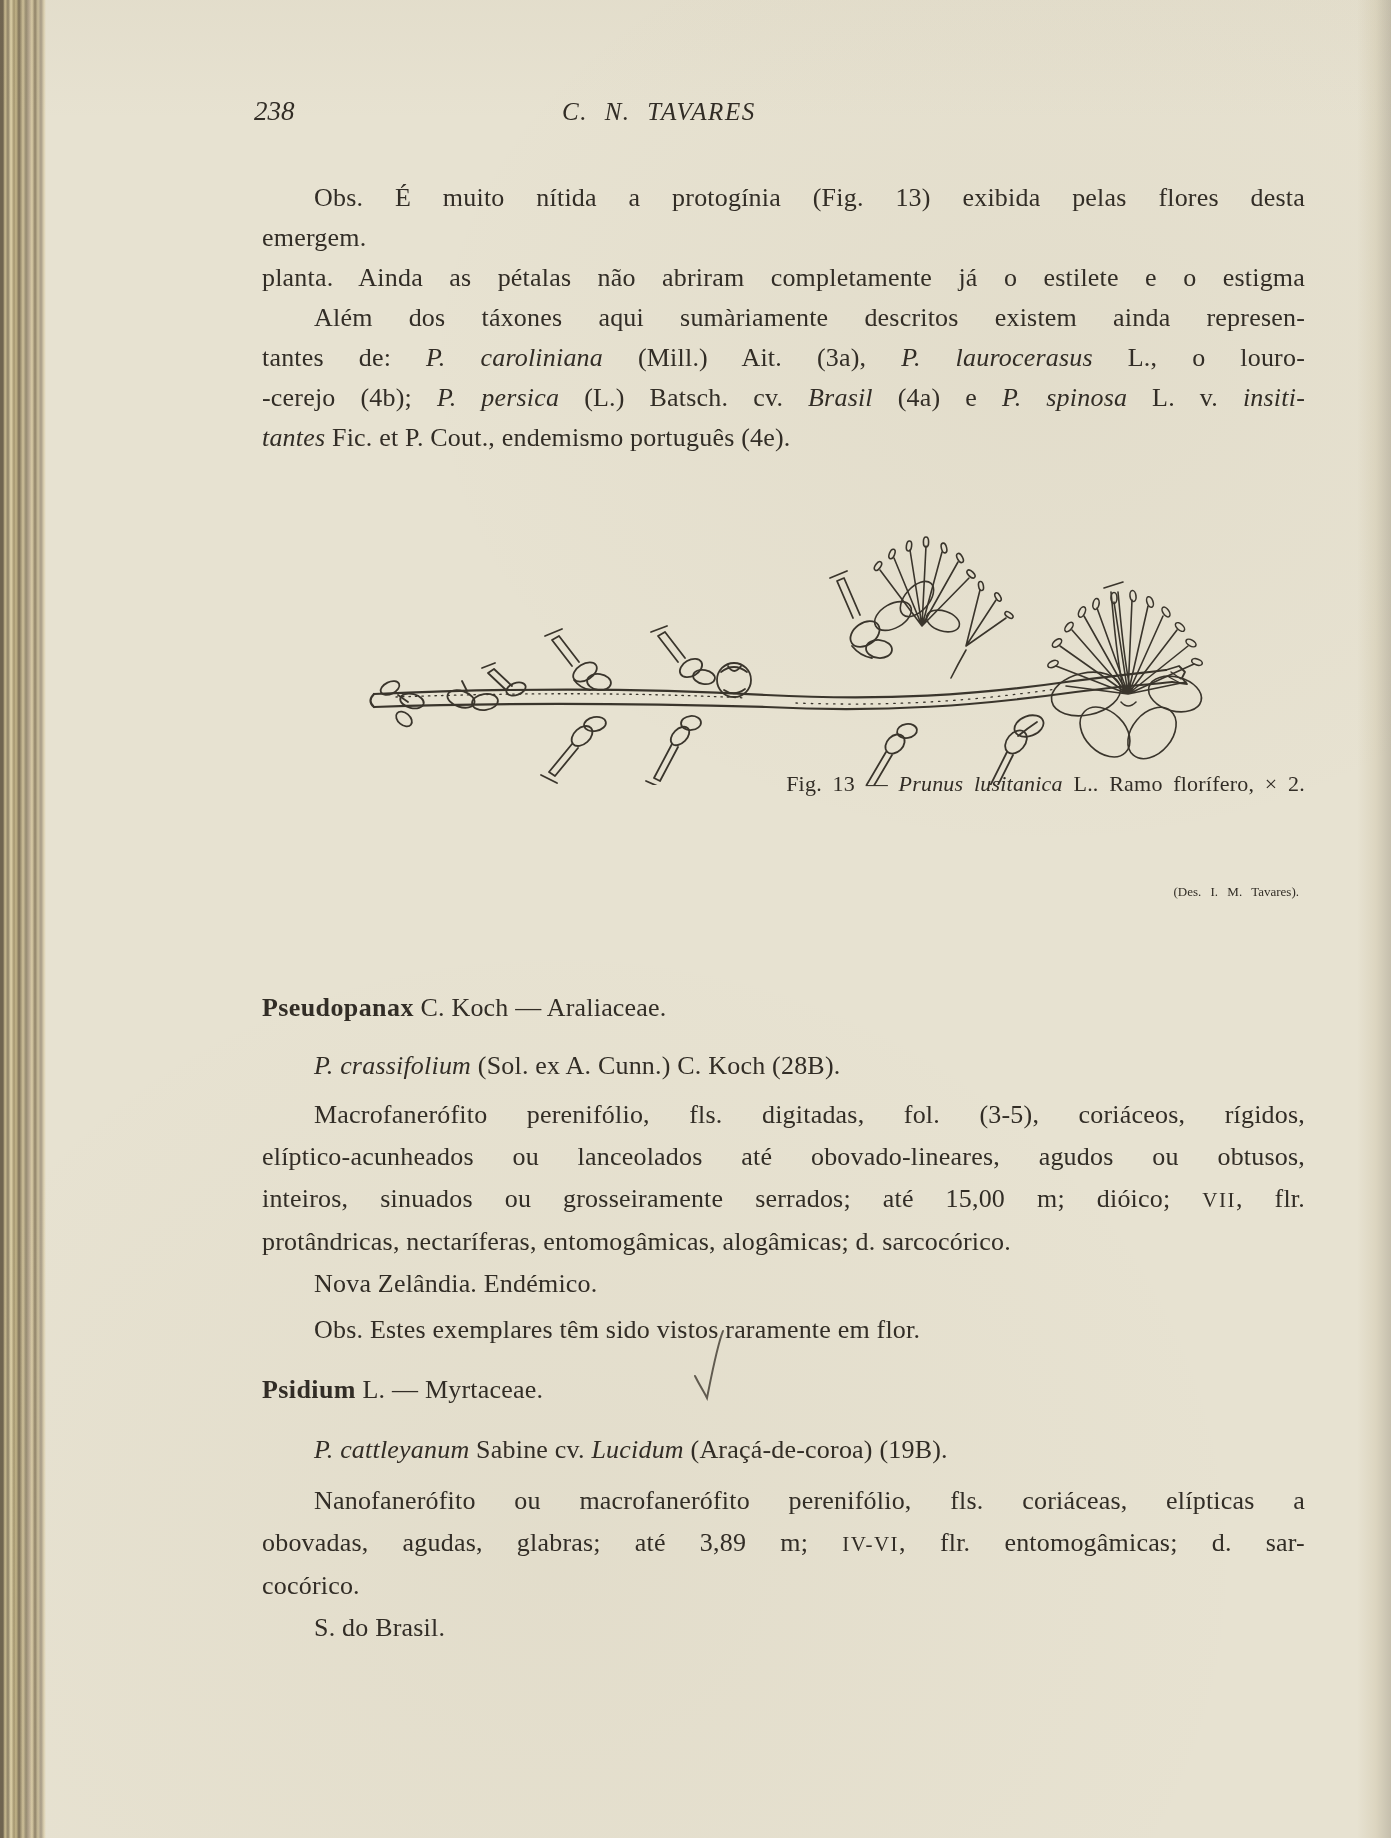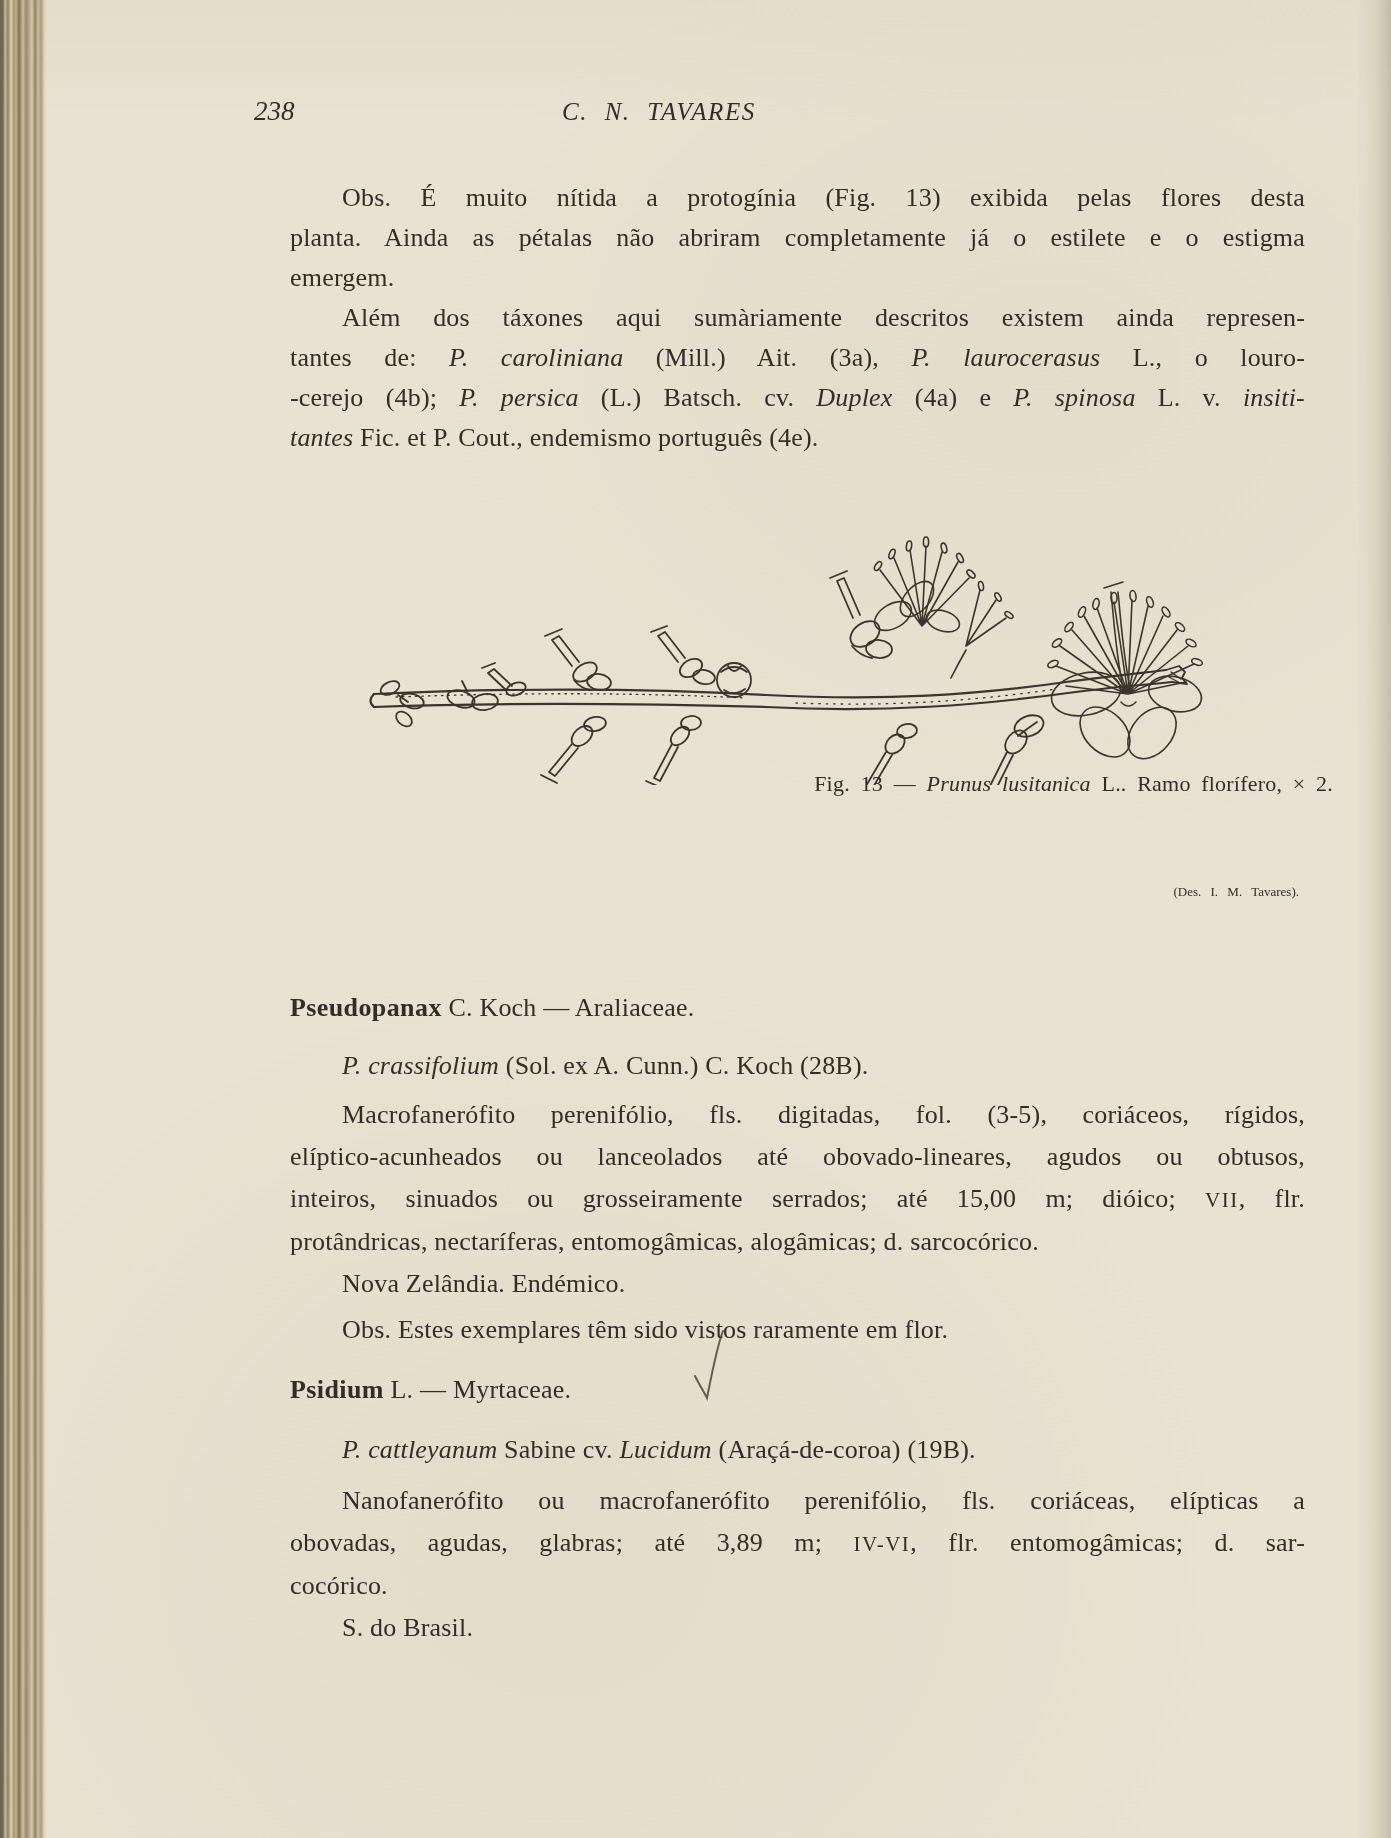--- a/index.html
+++ b/index.html
@@ -25,21 +25,21 @@
       #a2946f 14px,#c4b68a 16px,#7c7058 19px,#cfc19a 23px,#958a70 26px,
       #b6a78f 29px,#d9cca6 32px,#8f8268 35px,#cbbf9c 38px,#a79c88 41px,
       #ddd2b2 44px,#e7e2d1 46px);
   }
   .page-right-curve{
     position:absolute;right:0;top:0;width:34px;height:100%;pointer-events:none;
     background:linear-gradient(to right, rgba(0,0,0,0), rgba(200,190,160,0.35) 55%, rgba(110,100,80,0.28) 100%);
   }
   .text-col{position:absolute;left:262px;top:0;width:1043px;height:100%;}
   .blk{position:absolute;left:0;width:100%;}
-  .tline{line-height:40px;font-size:26px;letter-spacing:0.2px;text-align:left;margin-left:28px;}
+  .tline{line-height:40px;font-size:26px;letter-spacing:0.2px;text-align:left;}
   .lh42 .tline{line-height:42px;}
   .tline.just{text-align:justify;text-align-last:justify;}
   .tline.ind{text-indent:52px;}
   .s-i{font-style:italic;}
   .s-b{font-weight:bold;letter-spacing:0.4px;}
   .s-sc{font-size:21px;letter-spacing:1.5px;}
   #header-row{top:96px;height:40px;font-style:italic;}
   #page-number{position:absolute;left:-8px;top:0;font-size:27px;}
   #running-title{position:absolute;left:300px;top:2px;font-size:25px;letter-spacing:1.5px;word-spacing:9px;}
   #para-group{top:178px;}
@@ -65,27 +65,27 @@
 <div class="text-col">
 
   <div class="blk" id="header-row">
     <span id="page-number">238</span>
     <span id="running-title">C. N. TAVARES</span>
   </div>
 
   <div class="blk" id="para-group">
     <div>
         <div class="tline ind just"><span>Obs. É muito nítida a protogínia (Fig. 13) exibida pelas flores desta</span></div>
+        <div class="tline"><span>emergem.</span></div>
         <div class="tline just"><span>planta. Ainda as pétalas não abriram completamente já o estilete e o estigma</span></div>
-        <div class="tline"><span>emergem.</span></div>
       </div>
     <div>
         <div class="tline ind just"><span>Além dos táxones aqui sumàriamente descritos existem ainda represen-</span></div>
         <div class="tline just"><span>tantes de: </span><span class="s-i">P. caroliniana</span><span> (Mill.) Ait. (3a), </span><span class="s-i">P. laurocerasus</span><span> L., o louro-</span></div>
-        <div class="tline just"><span>-cerejo (4b); </span><span class="s-i">P. persica</span><span> (L.) Batsch. cv. </span><span class="s-i">Duplex</span><span> (4a) e </span><span class="s-i">P. spinosa</span><span> L. v. </span><span class="s-i">insiti-</span></div>
+        <div class="tline just"><span>-cerejo (4b); </span><span class="s-i">P. persica</span><span> (L.) Batsch. cv. </span><span class="s-i">Brasil</span><span> (4a) e </span><span class="s-i">P. spinosa</span><span> L. v. </span><span class="s-i">insiti-</span></div>
         <div class="tline"><span class="s-i">tantes</span><span> Fic. et P. Cout., endemismo português (4e).</span></div>
       </div>
   </div>
 
   <svg id="figure-art" width="880" height="335" viewBox="0 0 880 335">
     <g class="ln" stroke-width="2.2">
       <path d="M8,244 C120,239 260,237 400,245 C520,251 610,245 700,232 C745,226 775,223 800,220"></path>
       <path d="M8,257 C120,253 260,253 400,257 C520,263 615,255 702,243 C745,237 778,235 806,232"></path>
       <path d="M8,244 Q1,251 8,257"></path>
       <path d="M800,220 L813,216 L819,222 L816,228 L821,234 L806,232" stroke-width="1.8"></path>

